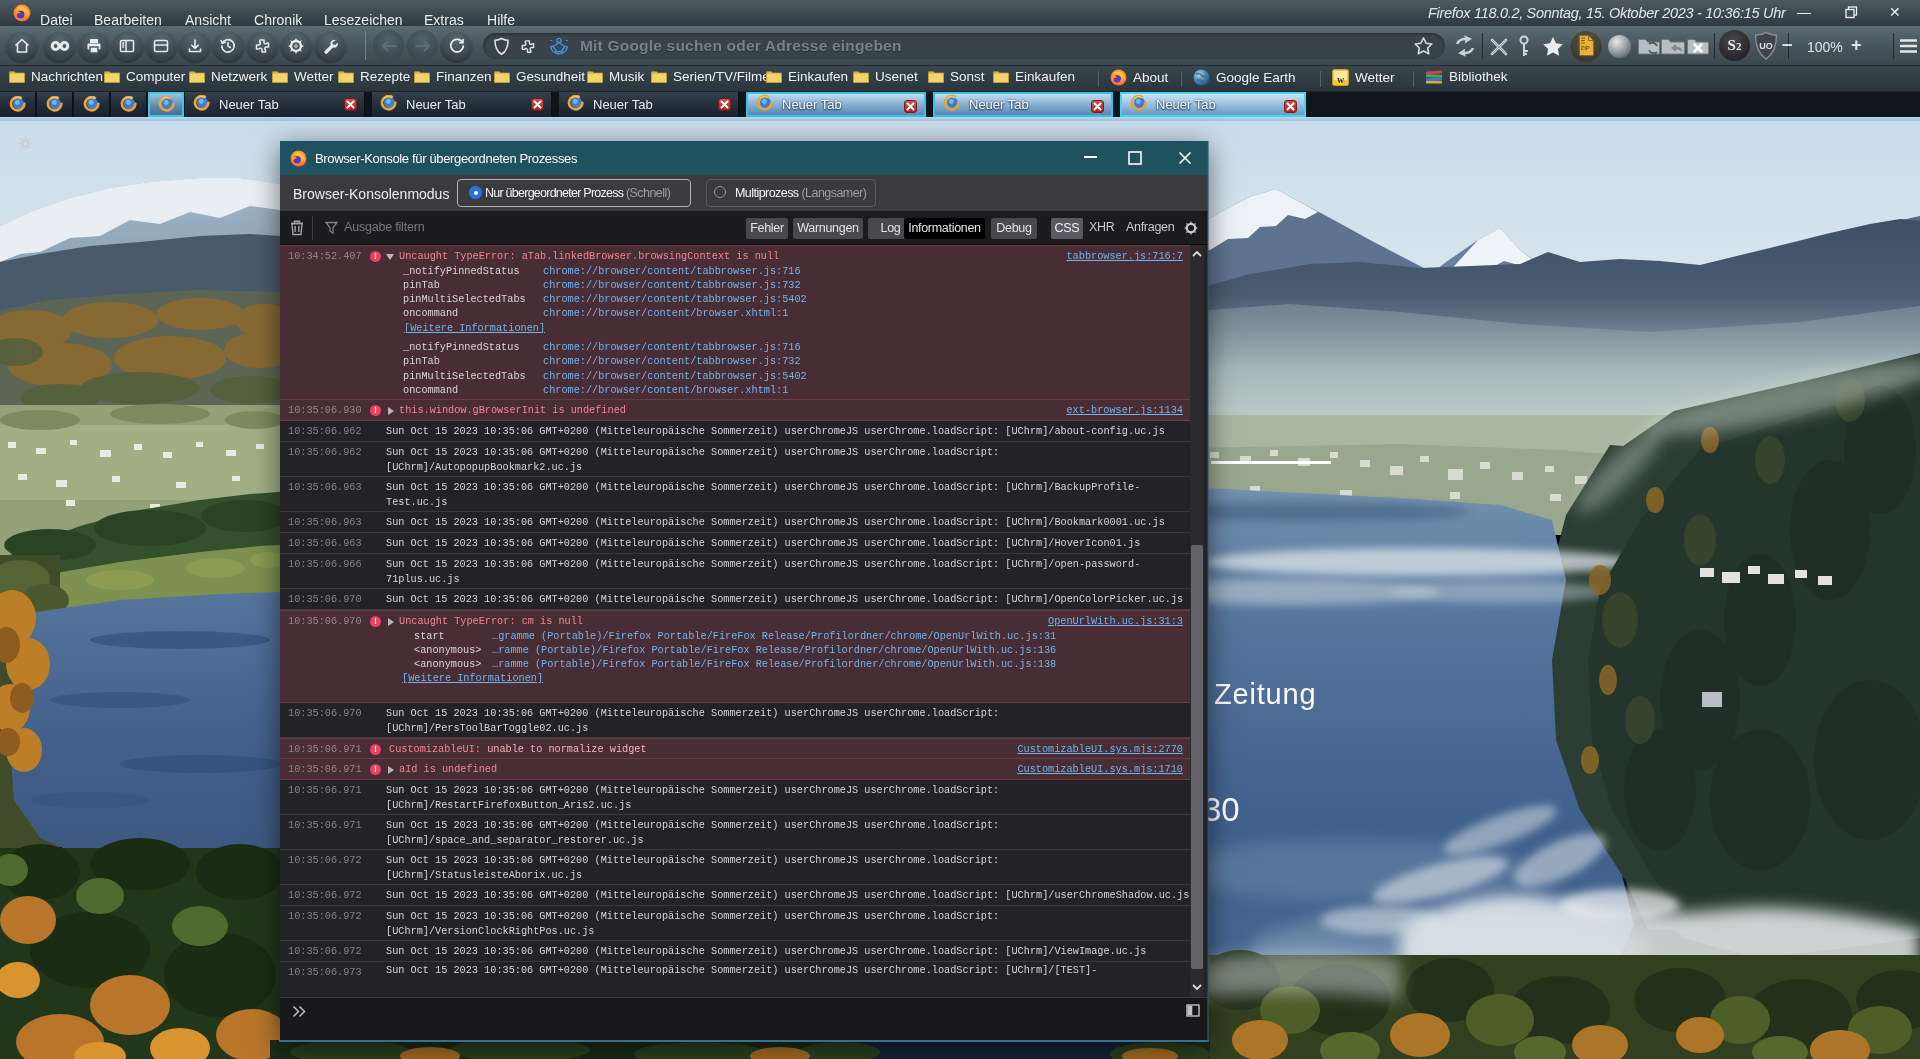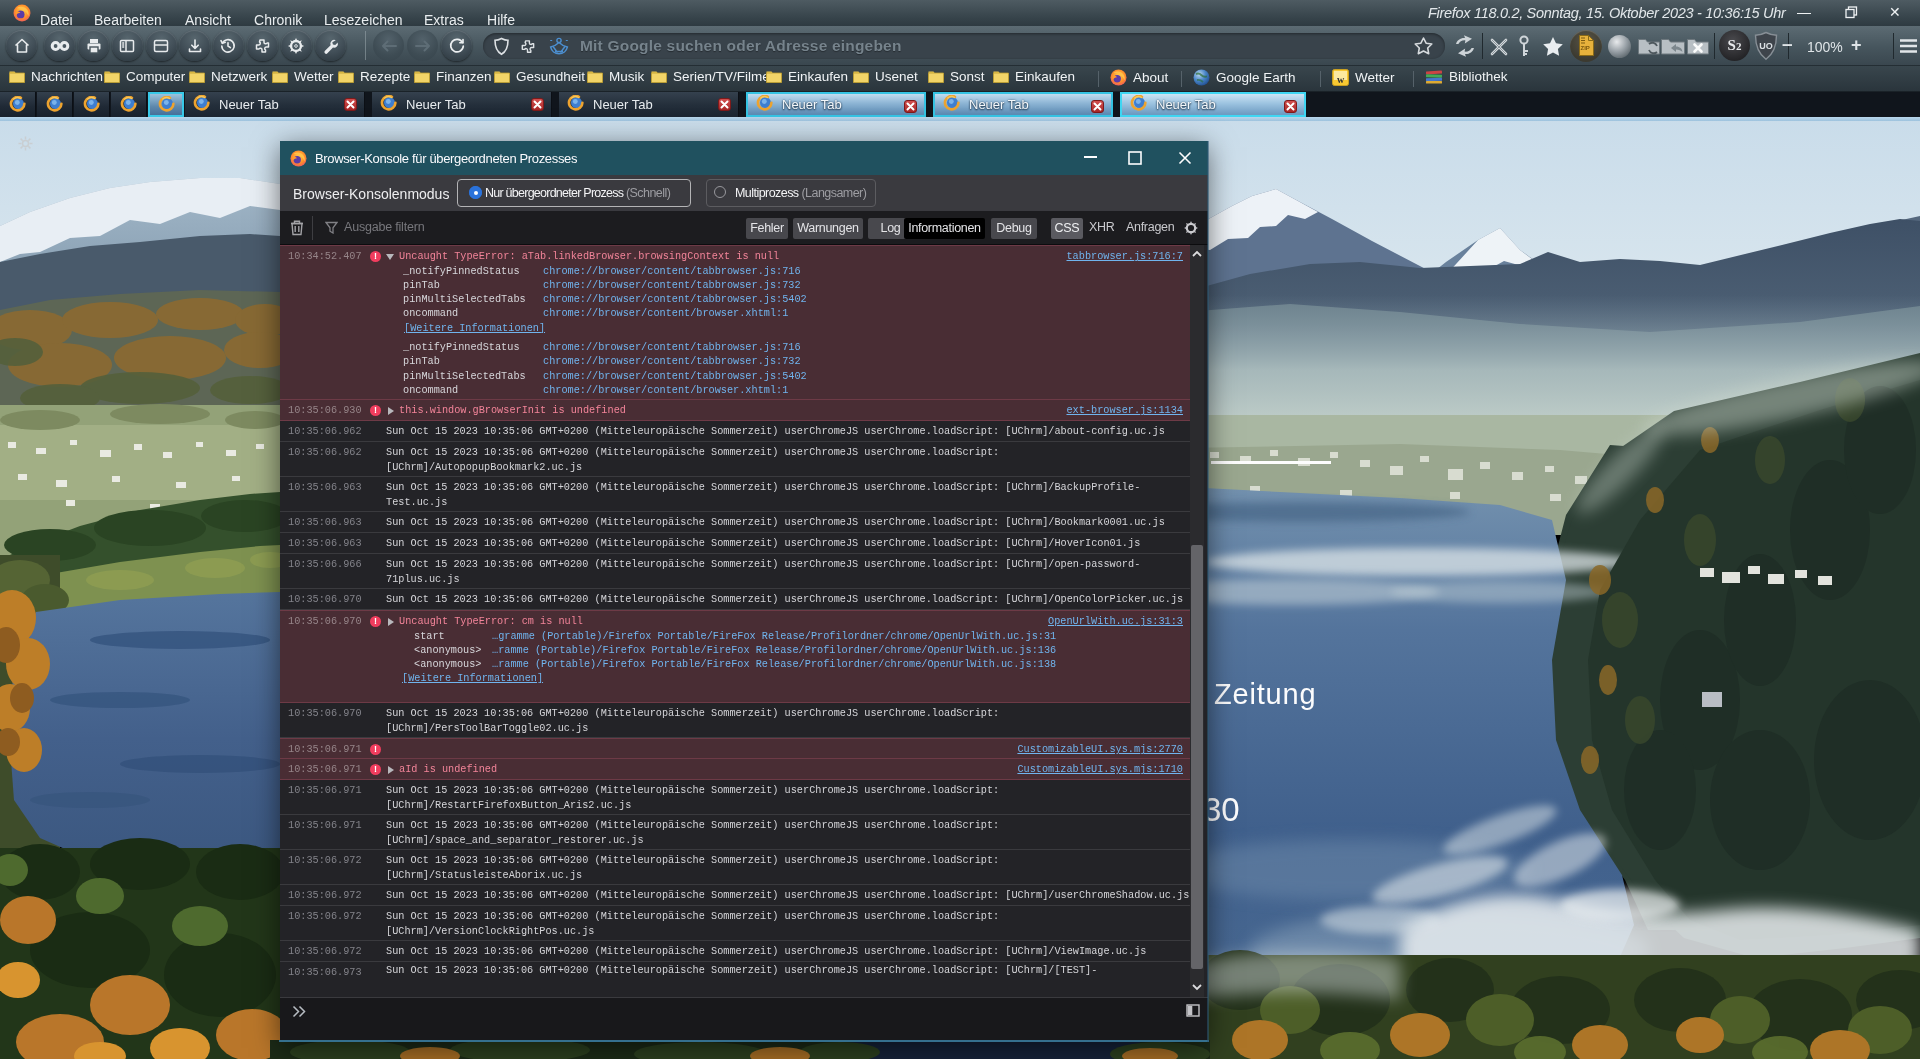--- a/index.html
+++ b/index.html
@@ -1031,20 +1031,21 @@
         <span class="rlink">OpenUrlWith.uc.js:31:3</span>
       </div>
       <div class="row" style="height:35px;">
         <span class="ts">10:35:06.970</span>
         <div class="msg">Sun Oct 15 2023 10:35:06 GMT+0200 (Mitteleuropäische Sommerzeit) userChromeJS userChrome.loadScript:
 [UChrm]/PersToolBarToggle02.uc.js</div>
       </div>
       <div class="row err" style="height:21px;">
         <span class="ts">10:35:06.971</span>
           <span class="eicon">!</span>
+        <div class="msg emsg" style="margin-left:109px;">CustomizableUI: <span style="color:#f6b3c2;">unable to normalize widget</span></div>
         <span class="rlink">CustomizableUI.sys.mjs:2770</span>
       </div>
       <div class="row err" style="height:21px;border-top:none;">
         <span class="ts">10:35:06.971</span>
           <span class="eicon">!</span>
           <span class="earr closed"></span>
         <div class="msg emsg">aId is undefined</div>
         <span class="rlink">CustomizableUI.sys.mjs:1710</span>
       </div>
       <div class="row" style="height:35px;">

